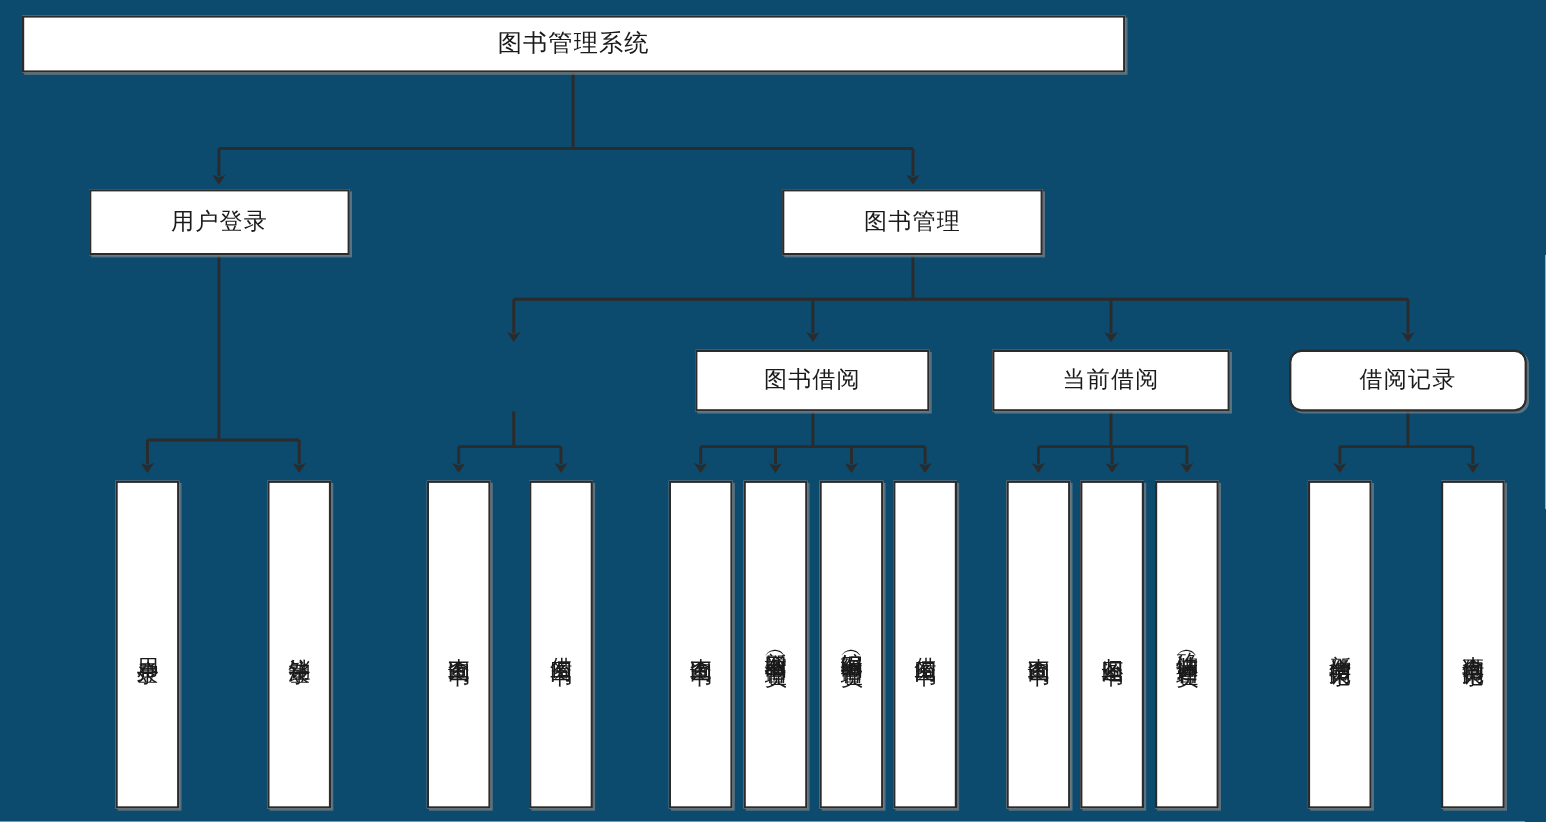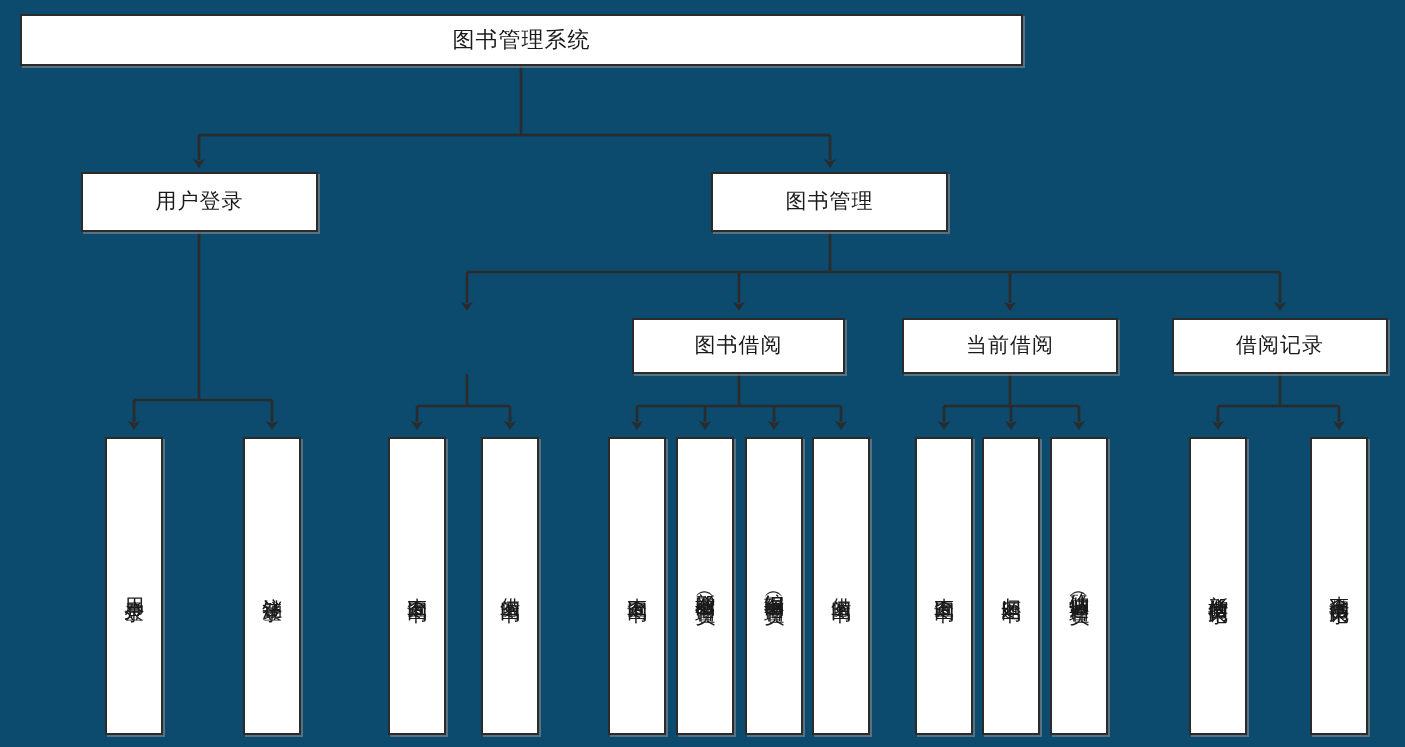--- a/index.html
+++ b/index.html
@@ -131,21 +131,21 @@
 
 
   <div class="node node-h" style="left:632px; top:318px; width:213px; height:56px;">
     <span class="label">图书借阅</span>
   </div>
 
   <div class="node node-h" style="left:902px; top:318px; width:216px; height:56px;">
     <span class="label">当前借阅</span>
   </div>
 
-  <div class="node node-h" style="left:1172px; top:318px; width:216px; height:56px;">
+  <div class="node node-h" style="left:1172px; top:318px; width:216px; height:56px;border-radius:11px;">
     <span class="label">借阅记录</span>
   </div>
 
   <div class="node node-v" style="left:105px; top:437px; width:58px; height:298px;">
     <span class="label">用户登录</span>
   </div>
 
   <div class="node node-v" style="left:243px; top:437px; width:58px; height:298px;">
     <span class="label">注销登录</span>
   </div>

